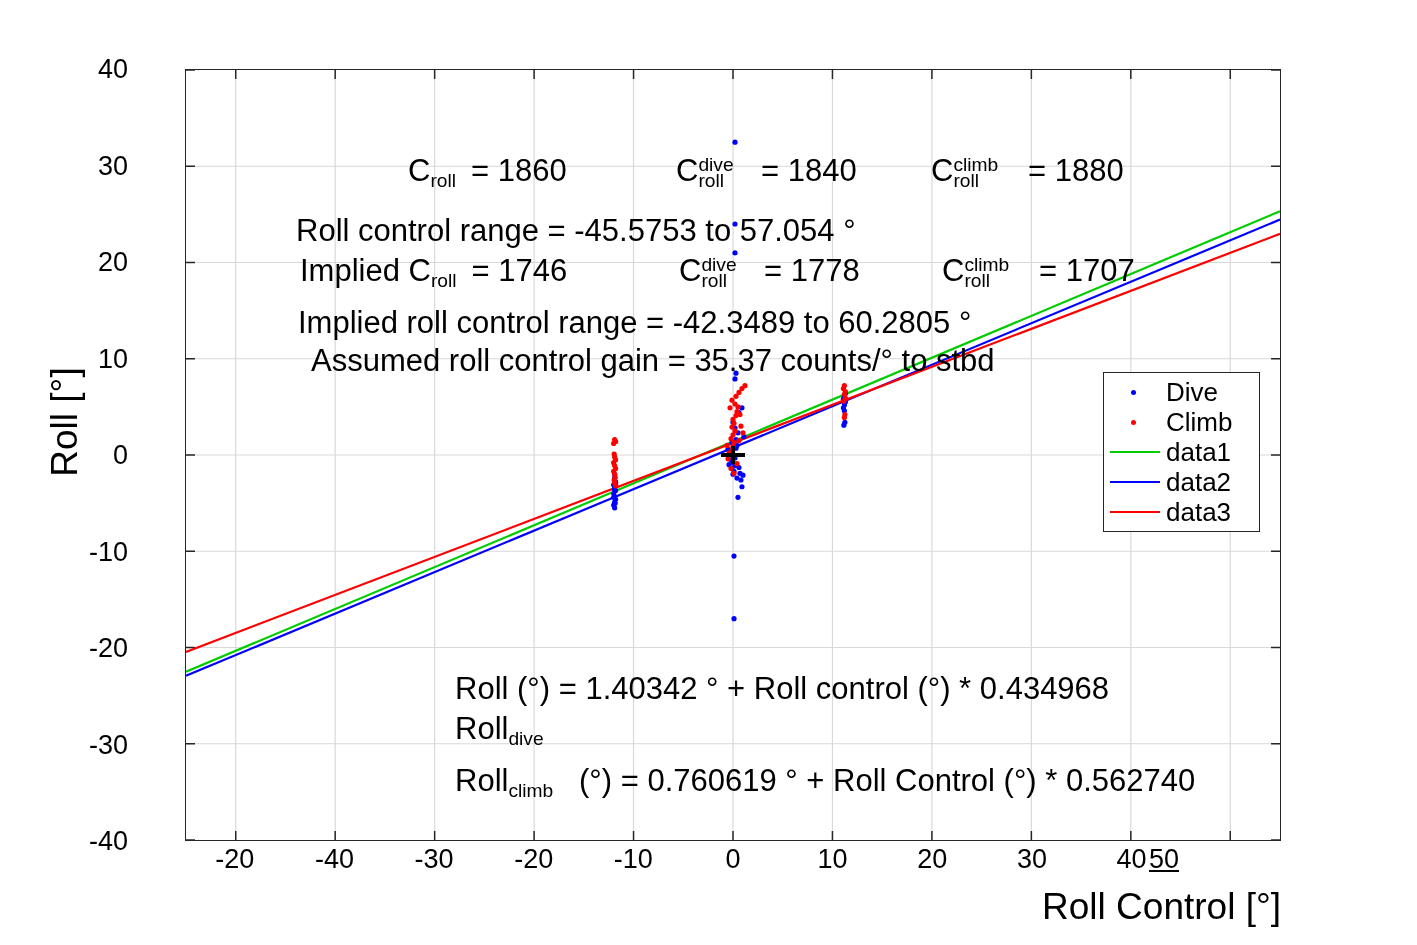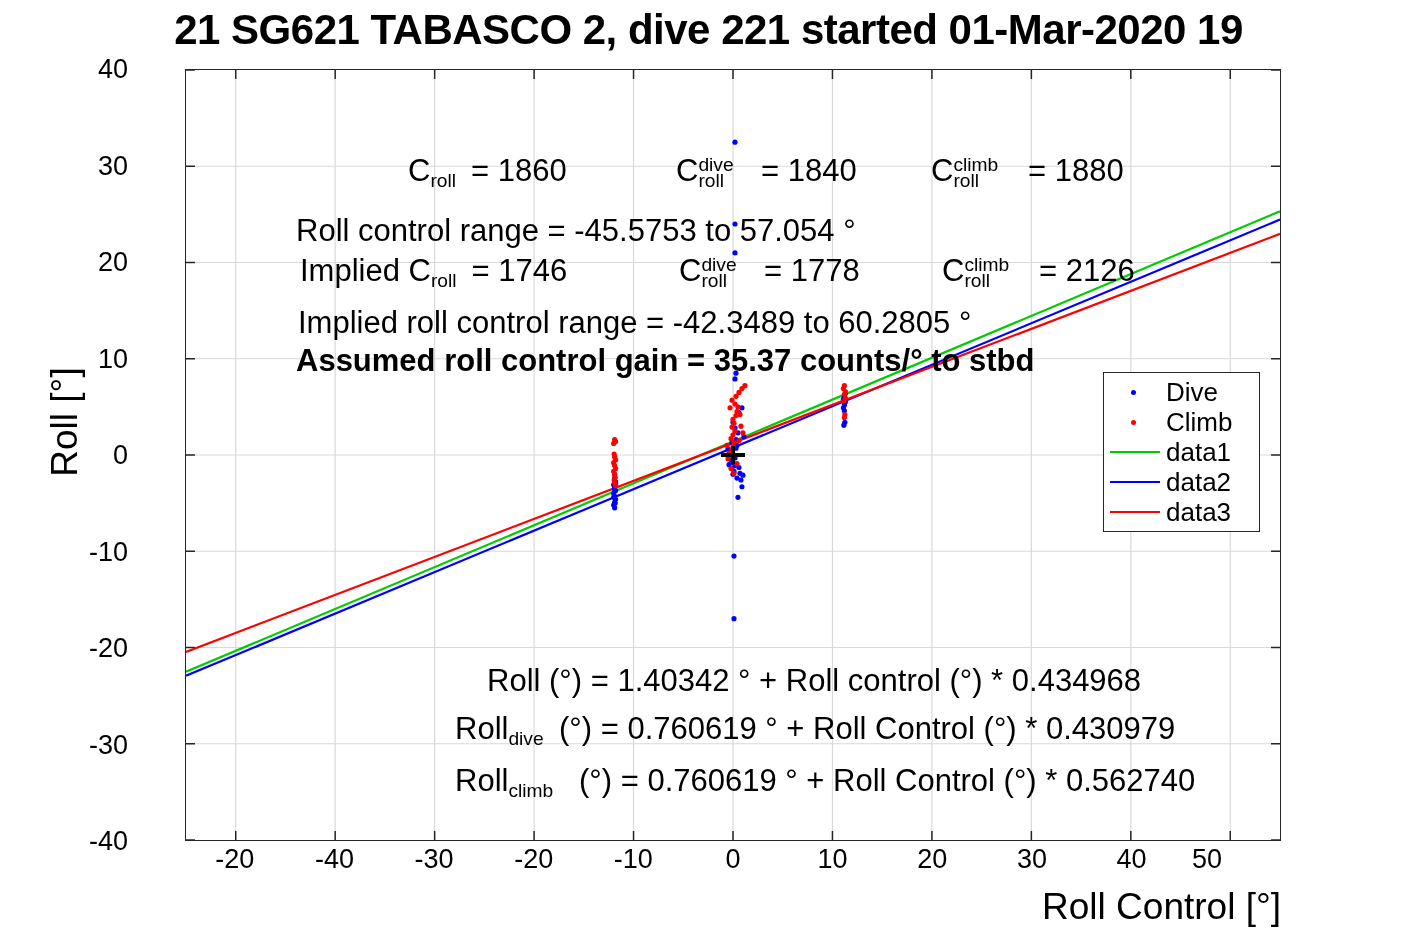--- a/index.html
+++ b/index.html
@@ -65,25 +65,25 @@
 
   #anno-top{left:296px;top:152px;}
   #r1{position:absolute;left:112px;top:0px;}
   #r1b{position:absolute;left:380px;top:0px;}
   #r1c{position:absolute;left:635px;top:0px;}
   #r2{position:absolute;left:0px;top:52px;margin-top:8px;}
   #r3{position:absolute;left:4px;top:100px;}
   #r3b{position:absolute;left:383px;top:100px;}
   #r3c{position:absolute;left:646px;top:100px;}
   #r4{position:absolute;left:2px;top:152px;}
-  #r5{position:absolute;left:0px;top:190px;font-weight:bold;}
+  #r5{position:absolute;left:15px;top:190px;}
 
   #anno-bottom{left:455px;top:662px;}
   #anno-bottom .eq{position:absolute;left:0;white-space:nowrap;}
-  #e1{top:0px;left:5px;margin-left:32px;}
+  #e1{top:8px;left:5px;}
   #e2{top:48px;left:0px;}
   #e3{top:100px;left:0px;}
 
   
   #legend{
     position:absolute;left:1103px;top:372px;width:157px;height:160px;
     border:1.2px solid #262626;background:#fff;box-sizing:border-box;
     padding:4px 0 0 0;
   }
   .leg-row{height:30px;display:flex;align-items:center;}
@@ -93,21 +93,20 @@
   .leg-text{
     font-size:26px;line-height:30px;
     font-family:"Liberation Sans", sans-serif;white-space:nowrap;
   }
 </style>
 </head>
 <body>
 
 <div id="stage">
 
-  <div id="title">21 SG621 TABASCO 2, dive 221 started 01-Mar-2020 19</div>
 
   <div id="ylabel">Roll [°]</div>
   <div id="xlabel">Roll Control [°]</div>
 
   <div id="ytick-holder">
       <div class="ytick" style="top: 841px;">-40</div>
       <div class="ytick" style="top: 744.5px;">-30</div>
       <div class="ytick" style="top: 648px;">-20</div>
       <div class="ytick" style="top: 551.5px;">-10</div>
       <div class="ytick" style="top: 455px;">0</div>
@@ -120,21 +119,21 @@
       <div class="xtick" style="left: 234.818px;">-20</div>
       <div class="xtick" style="left: 334.455px;">-40</div>
       <div class="xtick" style="left: 434.091px;">-30</div>
       <div class="xtick" style="left: 533.727px;">-20</div>
       <div class="xtick" style="left: 633.364px;">-10</div>
       <div class="xtick" style="left: 733px;">0</div>
       <div class="xtick" style="left: 832.636px;">10</div>
       <div class="xtick" style="left: 932.273px;">20</div>
       <div class="xtick" style="left: 1031.91px;">30</div>
       <div class="xtick" style="left: 1131.55px;">40</div>
-      <div class="xtick" style="left: 1207px;">50</div>
+      <div class="xtick" style="left: 1164px; text-decoration: underline;">50</div>
     </div>
 
   <div id="plotbox">
     <svg id="gridsvg" viewBox="0 0 1096 772" preserveAspectRatio="none">
         <line x1="0" y1="772" x2="9" y2="772" stroke="#262626" stroke-width="1.5"></line>
         <line x1="1096" y1="772" x2="1087" y2="772" stroke="#262626" stroke-width="1.5"></line>
         <line x1="0" y1="675.5" x2="1096" y2="675.5" stroke="#d9d9d9" stroke-width="1.2"></line>
         <line x1="0" y1="675.5" x2="9" y2="675.5" stroke="#262626" stroke-width="1.5"></line>
         <line x1="1096" y1="675.5" x2="1087" y2="675.5" stroke="#262626" stroke-width="1.5"></line>
         <line x1="0" y1="579" x2="1096" y2="579" stroke="#d9d9d9" stroke-width="1.2"></line>
@@ -327,31 +326,31 @@
 
     <div id="r2">Roll control range = -45.5753 to 57.054 °</div>
 
     <div id="r3">
       <span class="csym"><span>Implied C</span><span class="ss dn">roll</span></span><span style="display:inline-block;width:32px"></span><span> = 1746</span>
     </div>
     <div id="r3b">
       <span class="csym"><span>C</span><span class="ss up">dive</span><span class="ss dn">roll</span></span><span style="display:inline-block;width:54px"></span><span> = 1778</span>
     </div>
     <div id="r3c">
-      <span class="csym"><span>C</span><span class="ss up">climb</span><span class="ss dn">roll</span></span><span style="display:inline-block;width:66px"></span><span> = 2126</span>
+      <span class="csym"><span>C</span><span class="ss up">climb</span><span class="ss dn">roll</span></span><span style="display:inline-block;width:66px"></span><span> = 1707</span>
     </div>
 
     <div id="r4">Implied roll control range = -42.3489 to 60.2805 °</div>
     <div id="r5">Assumed roll control gain = 35.37 counts/° to stbd</div>
   </div>
 
   <div id="anno-bottom" class="anno">
     <div id="e1" class="eq">Roll (°) = 1.40342 ° + Roll control (°) * 0.434968</div>
     <div id="e2" class="eq">
-      <span class="csym"><span>Roll</span><span class="ss dn">dive</span></span><span style="display:inline-block;width:42px"></span><span> (°) = 0.760619 ° + Roll Control (°) * 0.430979</span>
+      <span class="csym"><span>Roll</span><span class="ss dn">dive</span></span><span style="display:inline-block;width:42px"></span>
     </div>
     <div id="e3" class="eq">
       <span class="csym"><span>Roll</span><span class="ss dn">climb</span></span><span style="display:inline-block;width:62px"></span><span> (°) = 0.760619 ° + Roll Control (°) * 0.562740</span>
     </div>
   </div>
 
   <div id="legend">
       <div class="leg-row">
         <span class="leg-mark">
           <span class="leg-dot" style="background: rgb(0, 0, 255);"></span>

